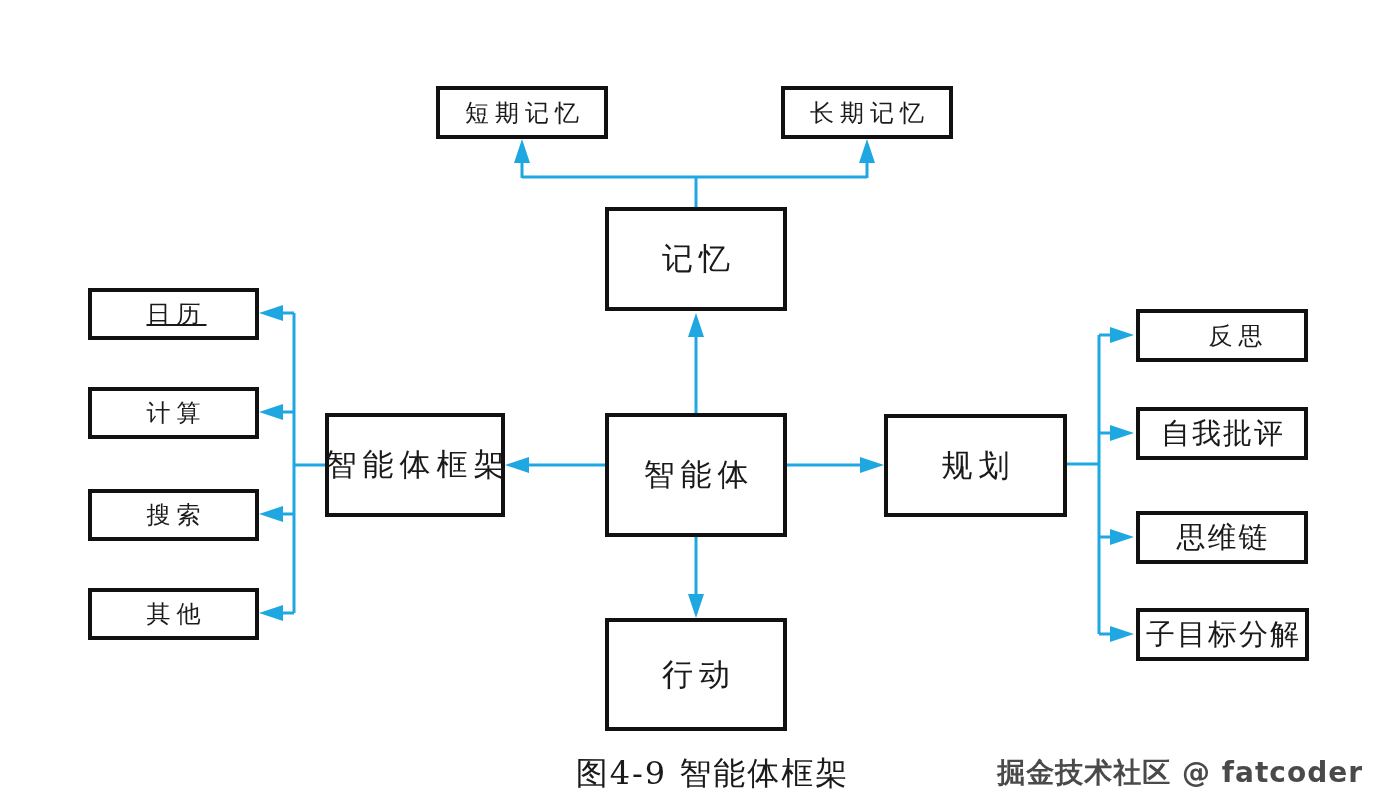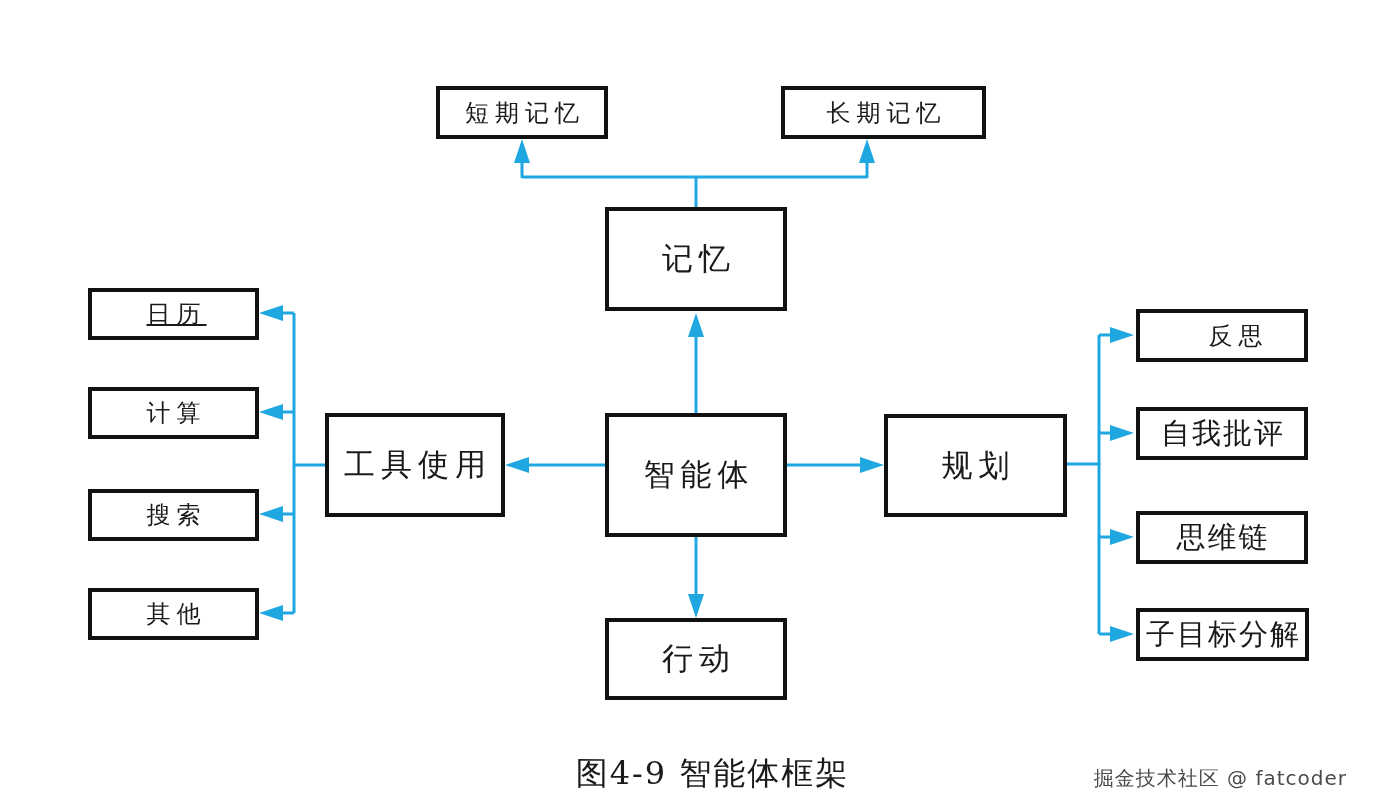--- a/index.html
+++ b/index.html
@@ -52,25 +52,25 @@
     left: 0; top: 752px;
     width: 1337px;
     text-align: center;
     font-size: 32px;
     color: var(--text-color);
     letter-spacing: 2px;
     margin-left: 44px;
   }
   .watermark {
     position: absolute;
-    right: 32px;
+    right: 16px;
     bottom: 18px;
     font-family: "DejaVu Sans", "Liberation Sans", sans-serif;
-    font-weight: normal;
-    font-size: 20px;
+    font-weight: bold;
+    font-size: 28px;
     color: var(--watermark-color);
     text-shadow: 1px 1px 0 #ffffff;
     letter-spacing: 1px;
   }
 </style>
 </head>
 <body>
 
 <div class="stage">
 
@@ -126,27 +126,27 @@
       <line x1="1099" y1="433" x2="1118" y2="433"></line>
       <polygon points="1134,433 1110,425 1110,441"></polygon>
       <line x1="1099" y1="537" x2="1118" y2="537"></line>
       <polygon points="1134,537 1110,529 1110,545"></polygon>
       <line x1="1099" y1="634" x2="1118" y2="634"></line>
       <polygon points="1134,634 1110,626 1110,642"></polygon>
     </g>
   </svg>
 
   <div class="node small" style="left:436px; top:86px; width:172px; height:53px;">短期记忆</div>
-  <div class="node small" style="left:781px; top:86px; width:205px; height:53px;">长期记忆</div>
+  <div class="node small" style="left:781px; top:86px; width:172px; height:53px;">长期记忆</div>
 
   <div class="node" style="left:605px; top:207px; width:182px; height:104px;">记忆</div>
   <div class="node" style="left:605px; top:413px; width:182px; height:124px;">智能体</div>
-  <div class="node" style="left:605px; top:618px; width:182px; height:82px;">行动</div>
+  <div class="node" style="left:605px; top:618px; width:182px; height:113px;">行动</div>
 
-  <div class="node" style="left:325px; top:413px; width:180px; height:104px;">工具使用</div>
+  <div class="node" style="left:325px; top:413px; width:180px; height:104px;">智能体框架</div>
   <div class="node small" style="left:88px; top:288px; width:171px; height:52px;text-decoration:underline;">日历</div>
   <div class="node small" style="left:88px; top:387px; width:171px; height:52px;">计算</div>
   <div class="node small" style="left:88px; top:489px; width:171px; height:52px;">搜索</div>
   <div class="node small" style="left:88px; top:588px; width:171px; height:52px;">其他</div>
 
   <div class="node" style="left:884px; top:414px; width:183px; height:103px;">规划</div>
   <div class="node small" style="left:1136px; top:309px; width:172px; height:53px;padding-left:27px;">反思</div>
   <div class="node tight" style="left:1136px; top:407px; width:172px; height:53px;">自我批评</div>
   <div class="node tight" style="left:1136px; top:511px; width:172px; height:53px;font-family:Liberation Mono, monospace;">思维链</div>
   <div class="node tight" style="left:1136px; top:608px; width:173px; height:53px;">子目标分解</div>

